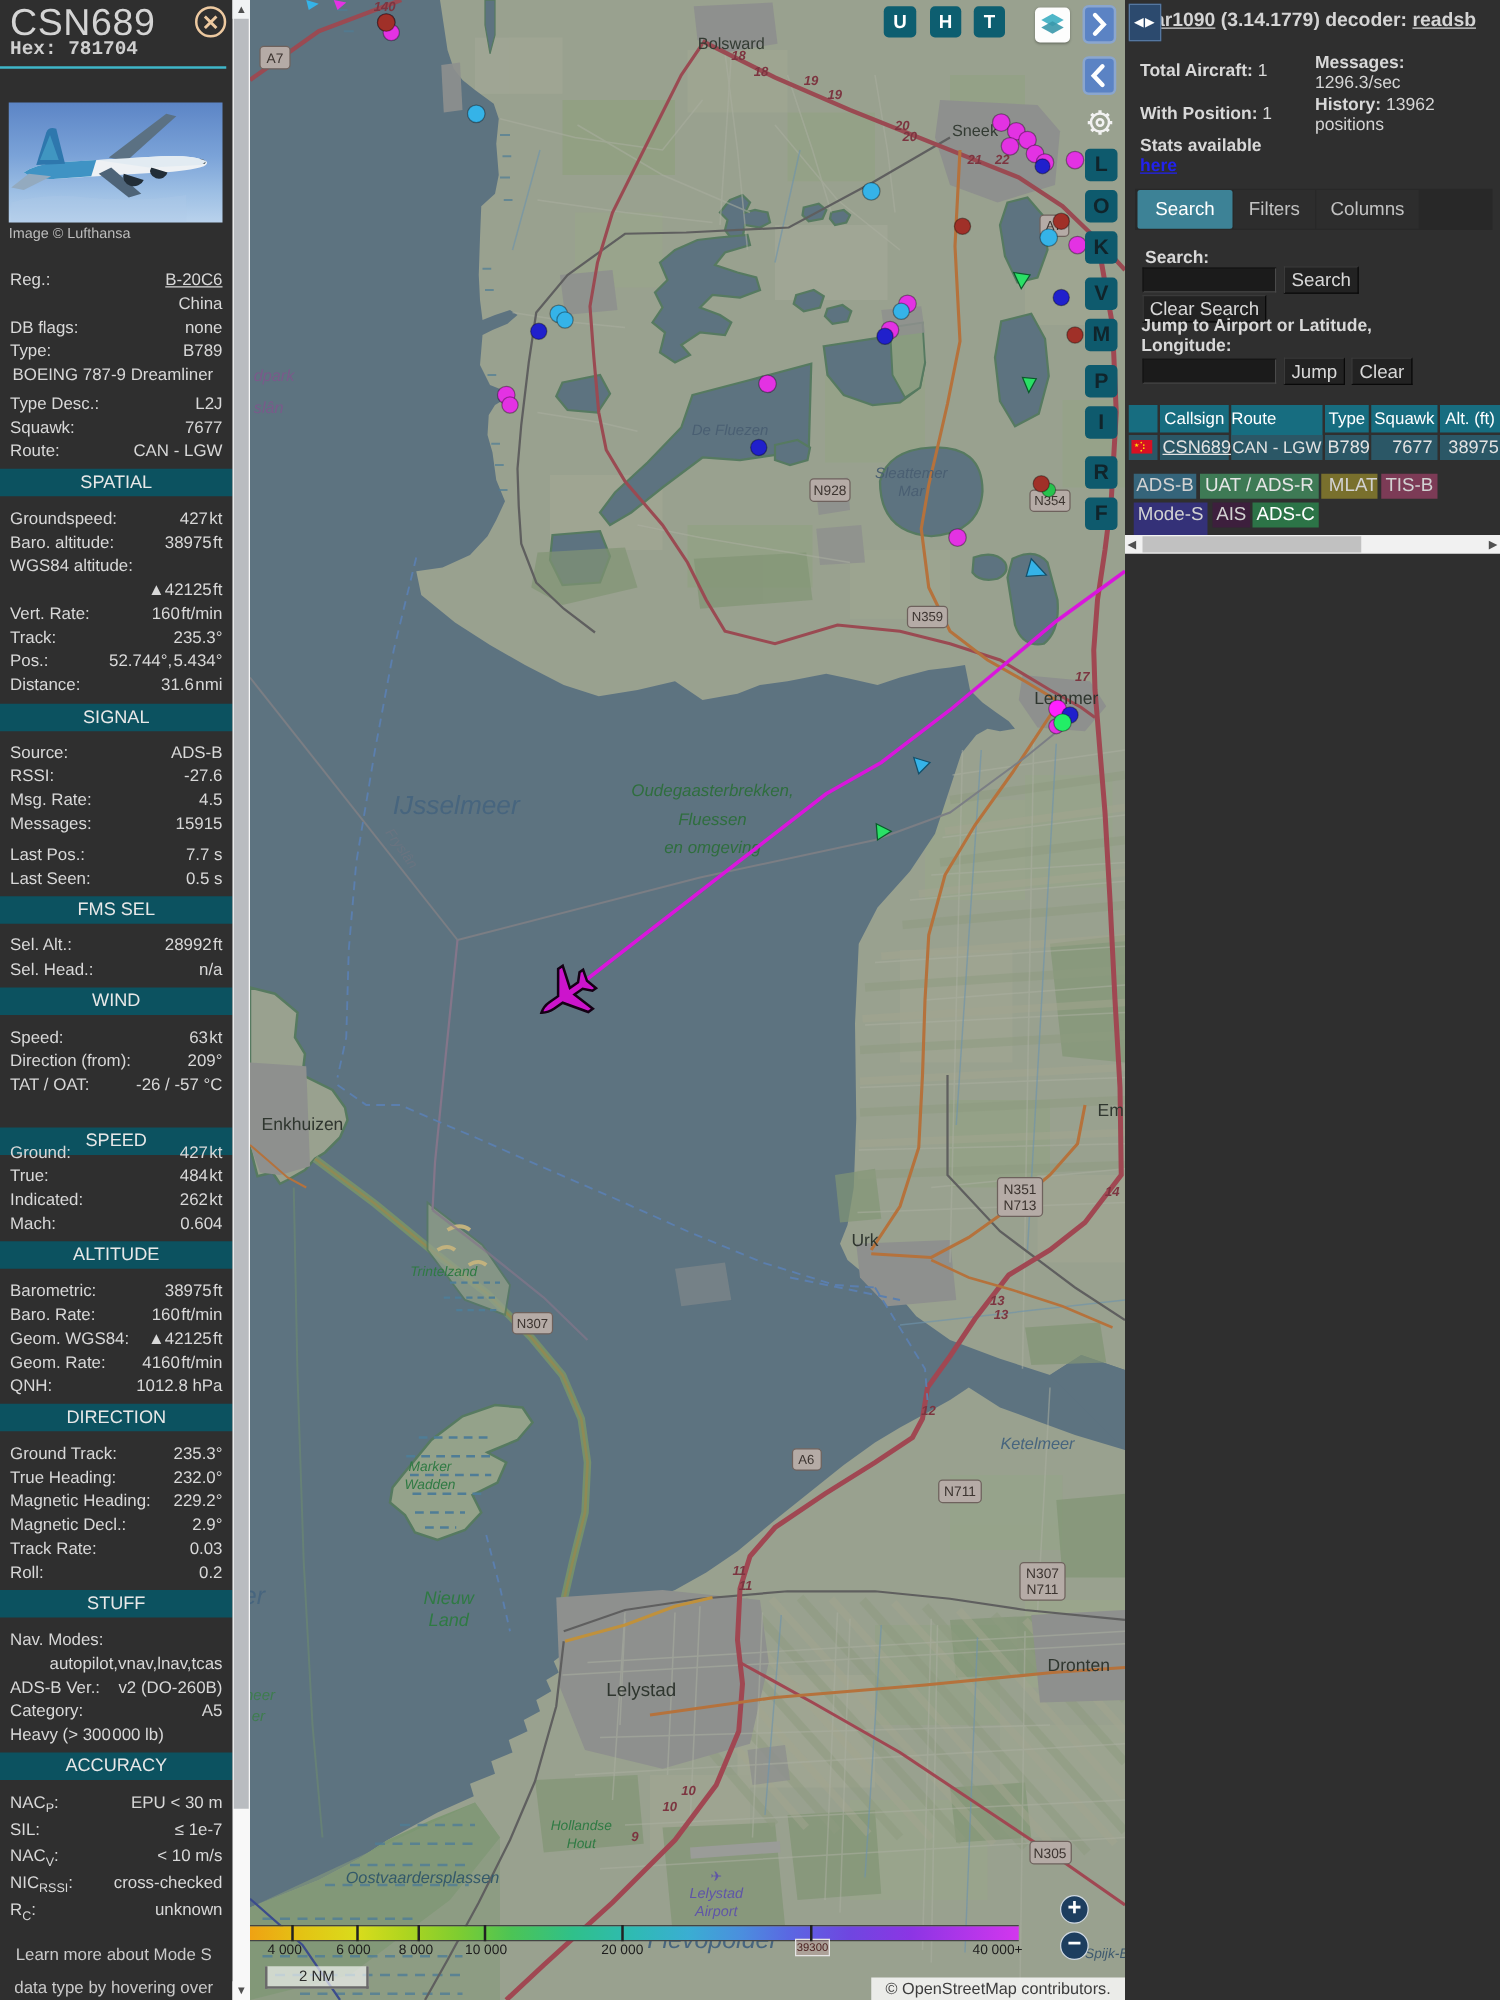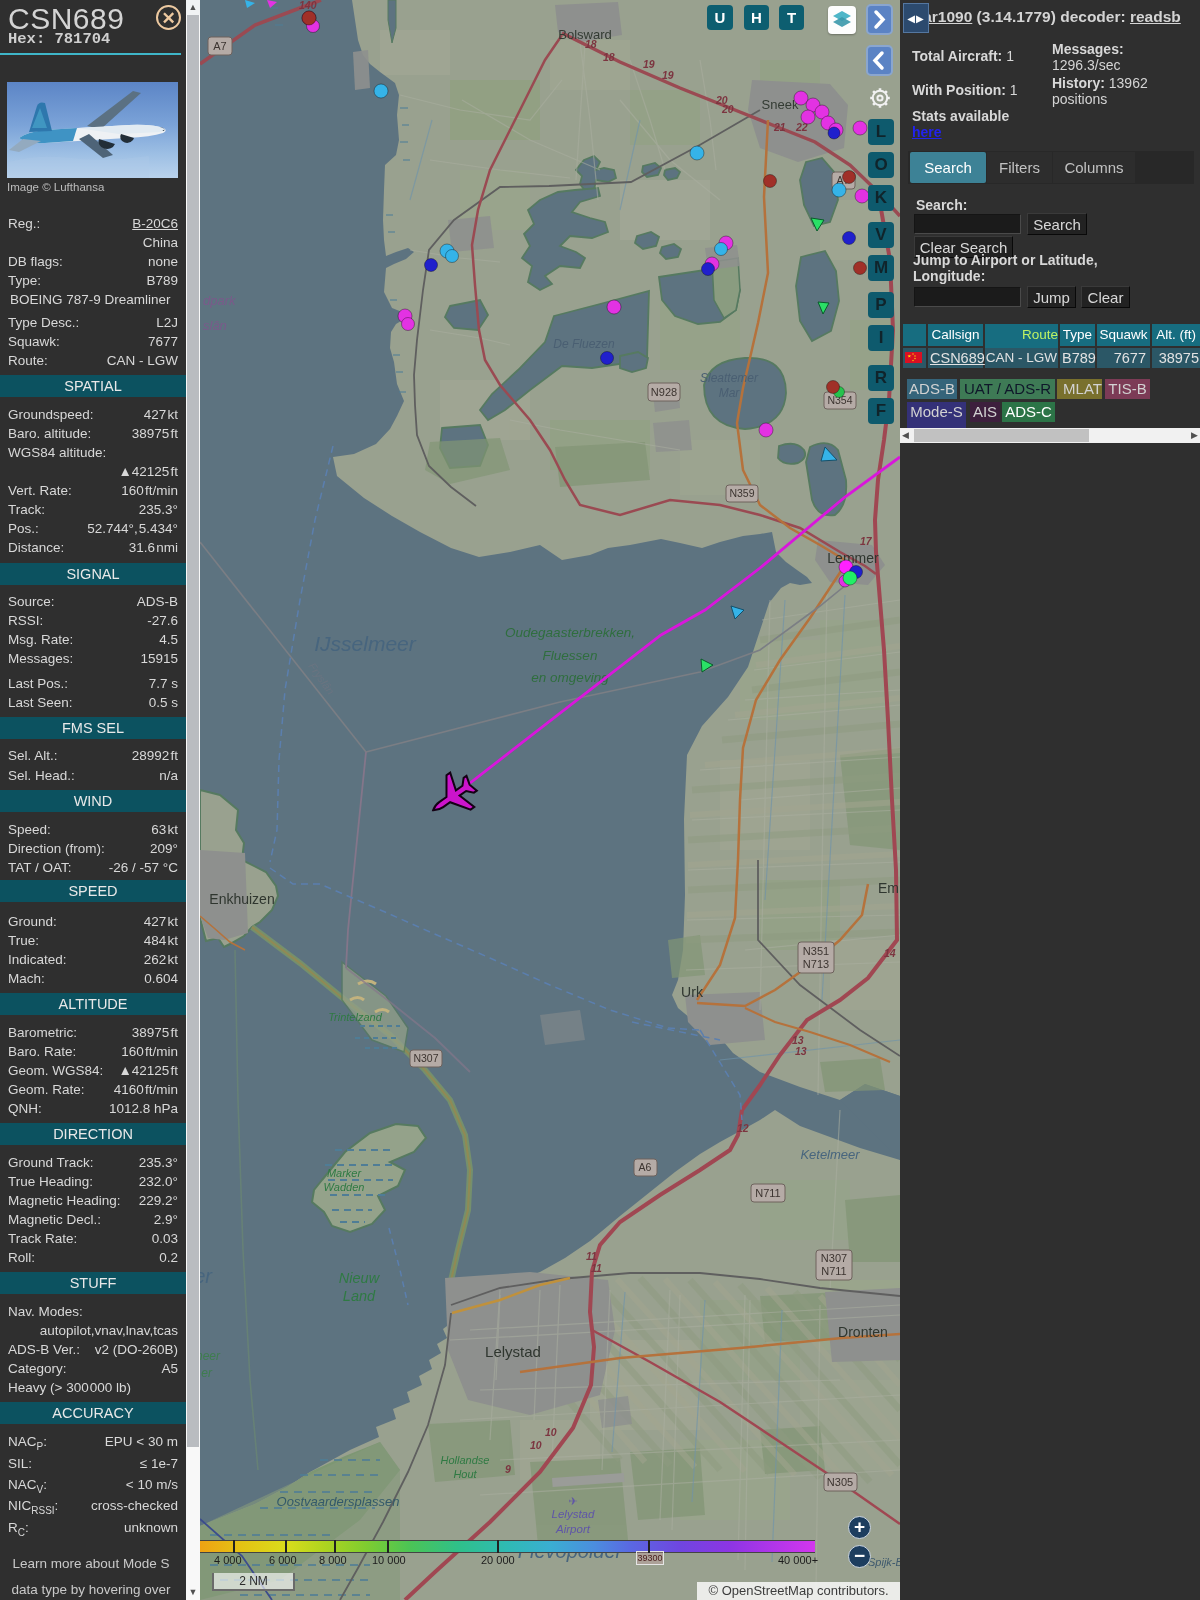--- a/index.html
+++ b/index.html
@@ -574,21 +574,21 @@
       <span class="r">63 kt</span>
     </div>
 <div class="row" style="top:841px">
       <span class="l">Direction (from):</span>
       <span class="r">209°</span>
     </div>
 <div class="row" style="top:860px">
       <span class="l">TAT / OAT:</span>
       <span class="r">-26 / -57 °C</span>
     </div>
-<div class="band" style="top:880px">SPEED</div>
+<div class="band" style="top:902px">SPEED</div>
 <div class="row" style="top:914px">
       <span class="l">Ground:</span>
       <span class="r">427 kt</span>
     </div>
 <div class="row" style="top:933px">
       <span class="l">True:</span>
       <span class="r">484 kt</span>
     </div>
 <div class="row" style="top:952px">
       <span class="l">Indicated:</span>
@@ -706,41 +706,41 @@
 <div class="pbold" style="position:absolute;left:16px;top:197px;font-size:14px">Search:</div>
 <div class="inp" style="left:14px;top:214px;width:107px;height:20px"></div>
 <div class="btn3" style="left:127px;top:213px;width:60px;height:22px;line-height:21px">Search</div>
 <div class="btn3" style="left:14px;top:236px;width:99px;height:22px;line-height:21px">Clear Search</div>
 <div class="pbold" style="position:absolute;left:13px;top:253px;font-size:14px;width:240px;line-height:15.5px">Jump to Airport or Latitude,<br>Longitude:</div>
 <div class="inp" style="left:14px;top:287px;width:107px;height:20px"></div>
 <div class="btn3" style="left:127px;top:286px;width:49px;height:22px;line-height:21px">Jump</div>
 <div class="btn3" style="left:181px;top:286px;width:49px;height:22px;line-height:21px">Clear</div>
 <div style="position:absolute;left:3px;top:324px;height:22px;background:#176d80;width:23px"></div>
 <div style="position:absolute;left:28px;top:324px;height:22px;background:#176d80;width:55px;color:#fff;font-size:13.5px;text-align:center;line-height:22px">Callsign</div>
-<div style="position:absolute;left:85px;top:324px;height:32px;background:#176d80;width:73px;color:#bef264;font-size:13.5px;text-align:right;line-height:22px">Route</div>
+<div style="position:absolute;left:85px;top:324px;height:32px;background:#176d80;width:73px;color:#ffffff;font-size:13.5px;text-align:left;line-height:22px">Route</div>
 <div style="position:absolute;left:160px;top:324px;height:22px;background:#176d80;width:35px;color:#fff;font-size:13.5px;text-align:center;line-height:22px">Type</div>
 <div style="position:absolute;left:197px;top:324px;height:22px;background:#176d80;width:53px;color:#fff;font-size:13.5px;text-align:center;line-height:22px">Squawk</div>
 <div style="position:absolute;left:252px;top:324px;height:22px;background:#176d80;width:48px;color:#fff;font-size:13.5px;text-align:center;line-height:22px">Alt. (ft)</div>
 <div style="position:absolute;left:3px;top:348px;height:20px;background:#2b5766;width:23px">
       <svg width="17" height="11" style="position:absolute;left:2px;top:4px">
         <rect width="17" height="11" fill="#d91023"></rect>
         <path d="M3 2 l1 2 -2-1.3 2.5 0 -2 1.3 Z" fill="#ffde00" transform="scale(1.6) translate(-0.5,-0.5)"></path>
         <circle cx="8" cy="2" r=".7" fill="#ffde00"></circle>
         <circle cx="10" cy="4" r=".7" fill="#ffde00"></circle>
         <circle cx="10" cy="6.5" r=".7" fill="#ffde00"></circle>
         <circle cx="8" cy="8.5" r=".7" fill="#ffde00"></circle>
       </svg>
     </div>
 <div style="position:absolute;left:28px;top:348px;height:20px;background:#2b5766;width:55px;color:#e2e2e2;font-size:14.5px;line-height:20px;text-decoration:underline;padding-left:2px">CSN689</div>
 <div style="position:absolute;left:85px;top:348px;height:20px;background:#2b5766;width:73px;color:#e2e2e2;font-size:13.5px;line-height:20px;text-align:center;white-space:nowrap">CAN - LGW</div>
 <div style="position:absolute;left:160px;top:348px;height:20px;background:#2b5766;width:35px;color:#e2e2e2;font-size:14.5px;line-height:20px;padding-left:2px">B789</div>
 <div style="position:absolute;left:197px;top:348px;height:20px;background:#2b5766;width:53px;color:#e2e2e2;font-size:14.5px;line-height:20px;text-align:right;padding-right:4px">7677</div>
 <div style="position:absolute;left:252px;top:348px;height:20px;background:#2b5766;width:48px;color:#e2e2e2;font-size:14.5px;line-height:20px;text-align:right;padding-right:1px">38975</div>
 <div style="position:absolute;left:7px;top:379px;height:20px;background:#35647a;width:50px;color:#d2d2d2;font-size:15px;text-align:center;line-height:20px">ADS-B</div>
-<div style="position:absolute;left:60px;top:379px;height:20px;background:#3e7a55;width:95px;color:#0f172a;font-size:15px;text-align:center;line-height:20px">UAT / ADS-R</div>
+<div style="position:absolute;left:60px;top:379px;height:20px;background:#3e7a55;width:95px;color:#e5e5e5;font-size:15px;text-align:center;line-height:20px">UAT / ADS-R</div>
 <div style="position:absolute;left:157px;top:379px;height:20px;background:#79702d;width:45px;color:#d2d2d2;font-size:15px;text-align:right;line-height:20px">MLAT</div>
 <div style="position:absolute;left:205px;top:379px;height:20px;background:#7c3b56;width:45px;color:#d2d2d2;font-size:15px;text-align:center;line-height:20px">TIS-B</div>
 <div style="position:absolute;left:7px;top:402px;height:31px;background:#343178;width:59px;color:#d2d2d2;font-size:15px;text-align:center;line-height:20px">Mode-S</div>
 <div style="position:absolute;left:70px;top:402px;height:20px;background:#3d1f3d;width:30px;color:#d2d2d2;font-size:15px;text-align:center;line-height:20px">AIS</div>
 <div style="position:absolute;left:102px;top:402px;height:20px;background:#2c7447;width:53px;color:#ffffff;font-size:15px;text-align:center;line-height:20px">ADS-C</div>
 <div style="position:absolute;left:0;top:428px;width:300px;height:15px;background:#f1f1f1">
 <div style="position:absolute;left:2px;top:0;color:#505050;font-size:9px;line-height:15px">◀</div>
 <div style="position:absolute;right:2px;top:0;color:#505050;font-size:9px;line-height:15px">▶</div>
 <div style="position:absolute;left:14px;top:1px;width:175px;height:13px;background:#c1c1c1"></div>
 </div>

